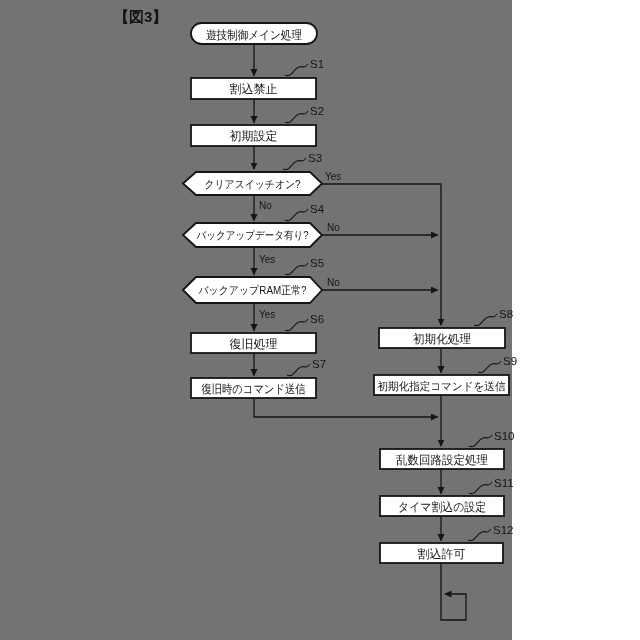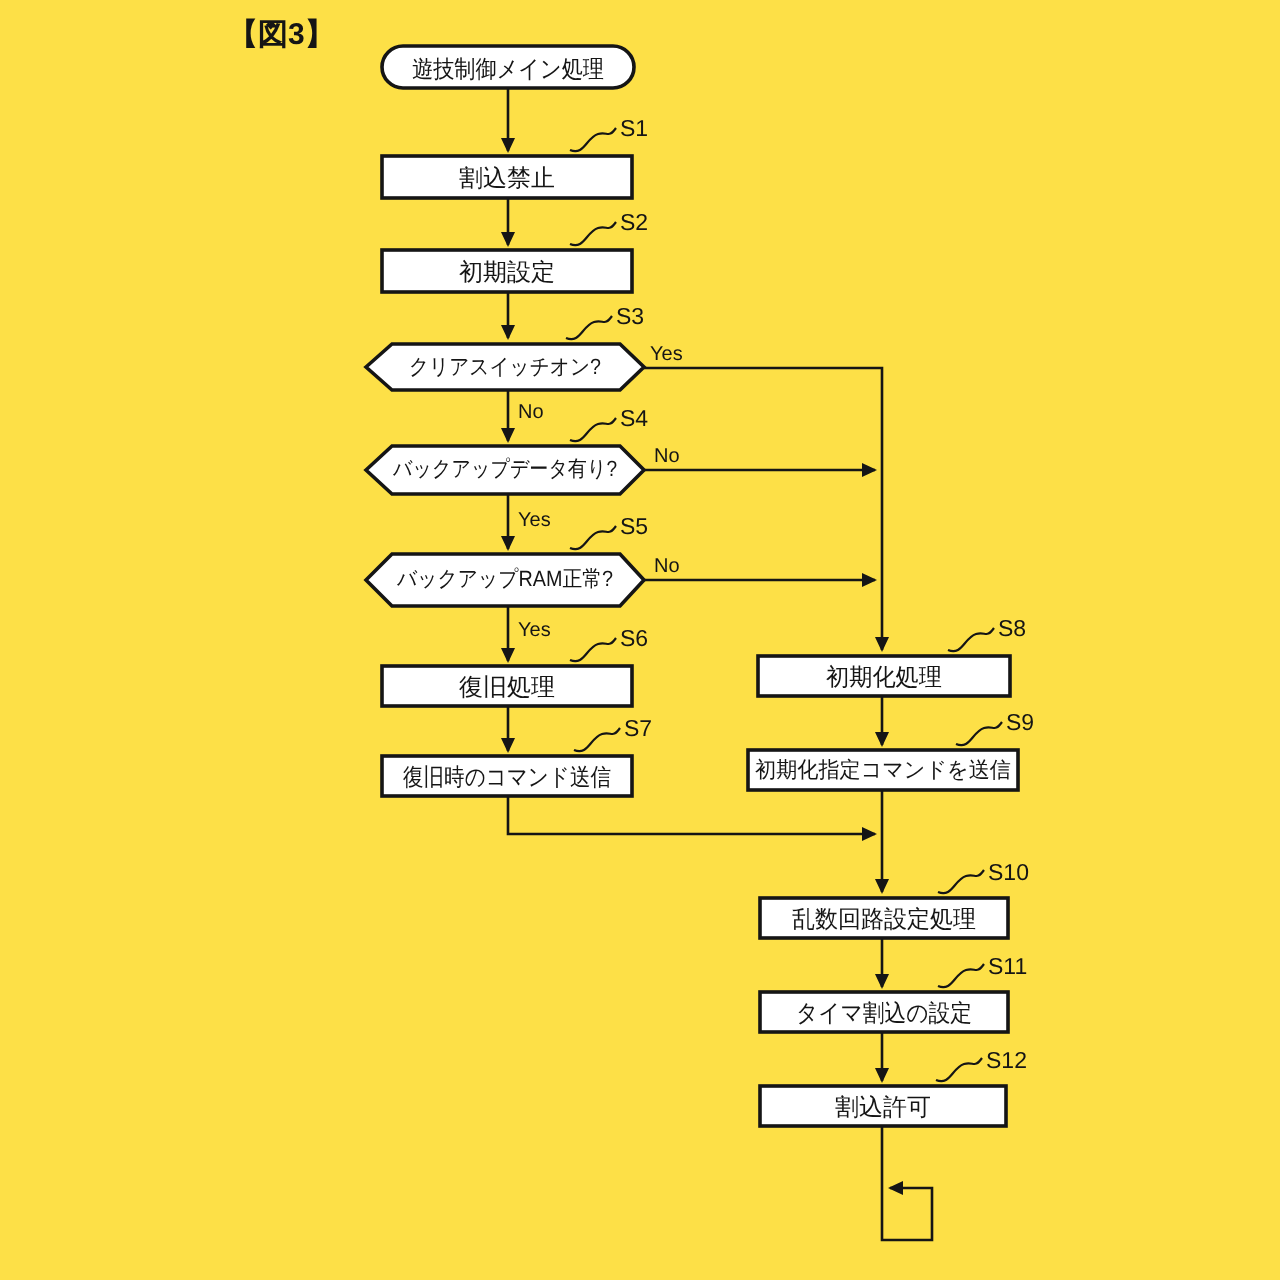--- a/index.html
+++ b/index.html
@@ -1,20 +1,20 @@
 <!DOCTYPE html>
 <html><head>
 <meta charset="utf-8">
 <style>
   html, body { margin: 0; padding: 0; background: #ffffff; }
   .stage {
     position: relative;
-    width: 640px;
+    width: 512px;
     height: 640px;
-    background: #fde047;
+    background: #737373;
     font-family: "Liberation Sans", "DejaVu Sans", sans-serif;
   }
   svg { display: block; }
   .shape  { fill: #ffffff; stroke: #151515; stroke-width: 1.8; }
   .edge   { fill: none; stroke: #151515; stroke-width: 1.3; }
   .leader { fill: none; stroke: #151515; stroke-width: 1.1; }
   .node-label {
     fill: #151515;
     font-family: "Liberation Sans", "DejaVu Sans", sans-serif;
     font-size: 12px;

